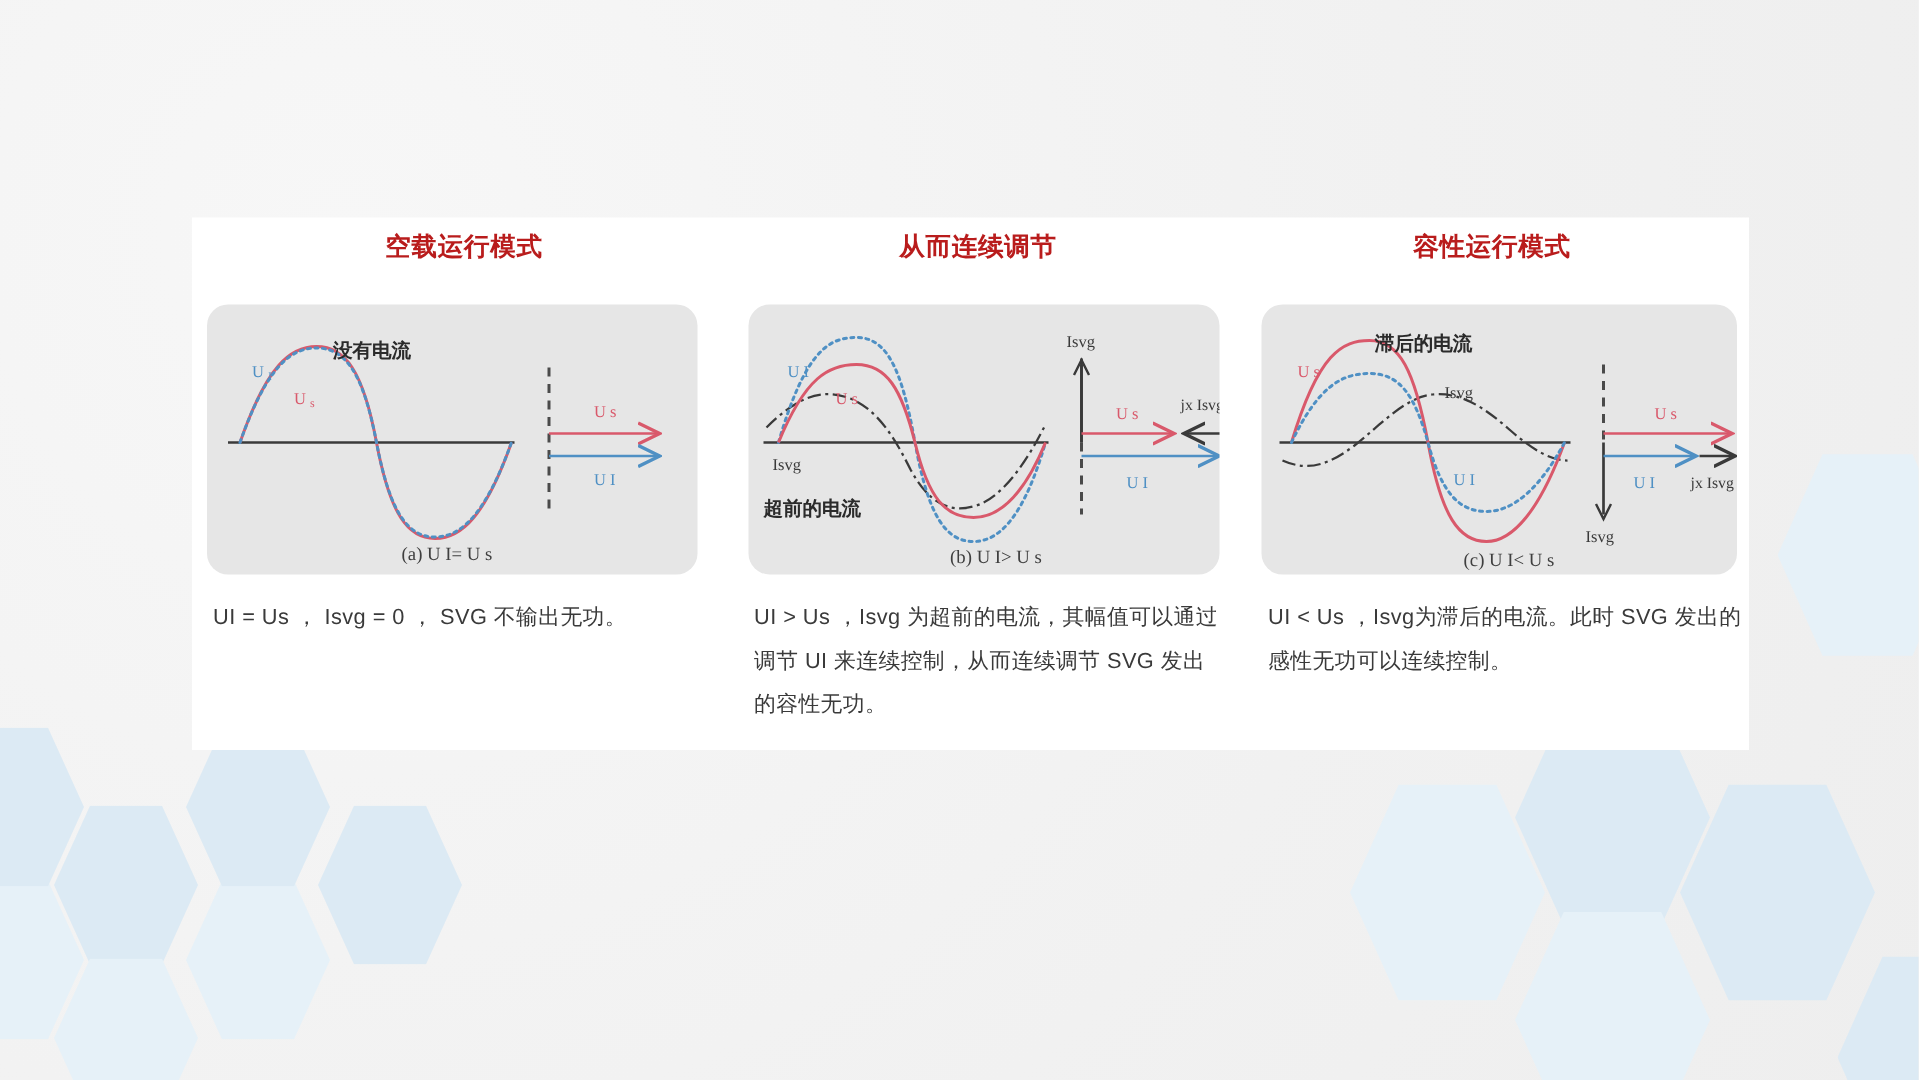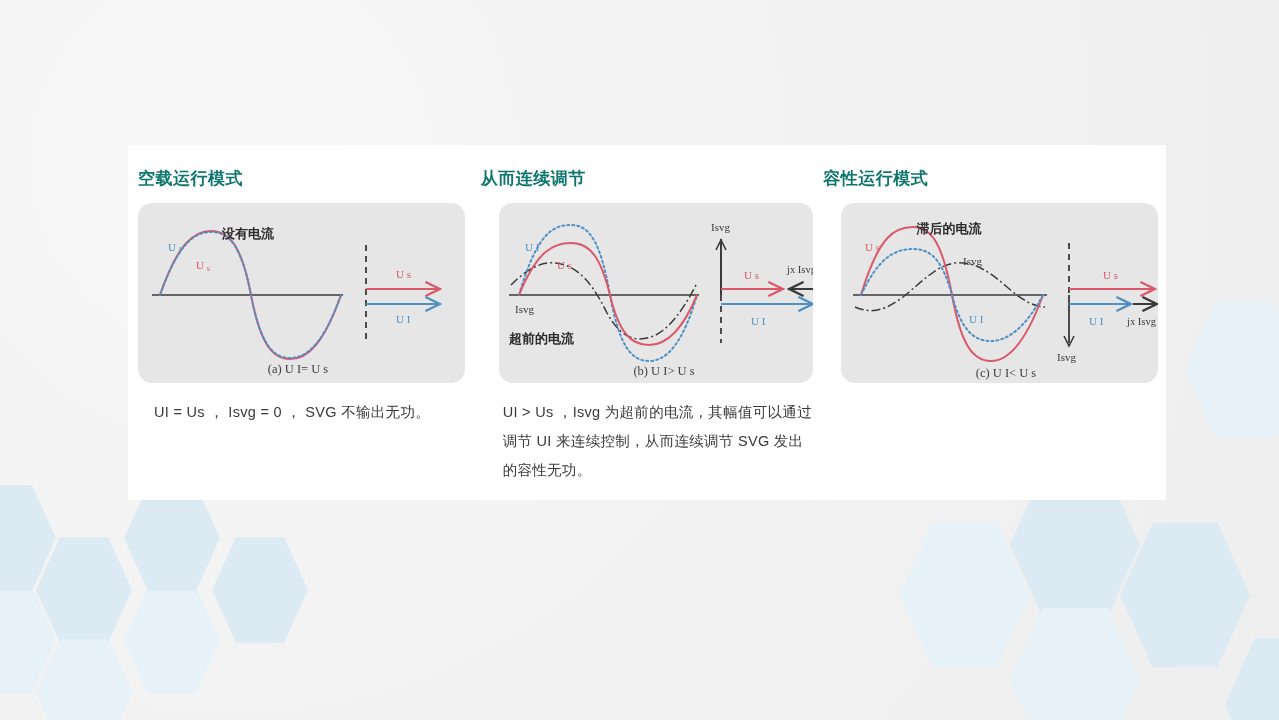--- a/index.html
+++ b/index.html
@@ -19,31 +19,31 @@
 
   #slide-card{
     position:absolute;left:128px;top:145px;width:1038px;height:355px;
     background:#ffffff;
   }
 
   .columns{display:flex;flex-direction:row;height:100%;}
   .col{flex:1 1 0;position:relative;}
   .col-1{padding-left:10px;}
   .heading{
-    font-size:17px;font-weight:bold;color:#0f766e;
-    letter-spacing:.5px;margin-top:22px;
+    text-align:center;font-size:17px;font-weight:bold;color:#b91c1c;
+    letter-spacing:.5px;margin-top:8px;
   }
   .diagram-box{
     position:absolute;left:10px;right:16px;top:58px;height:180px;
     background:#e6e6e6;border-radius:14px;overflow:hidden;
   }
   .col-2 .diagram-box{left:18px;right:10px;}
   .col-3 .diagram-box{left:18px;right:8px;}
   .caption{
-    position:absolute;left:26px;right:8px;top:253px;
+    position:absolute;left:14px;right:8px;top:253px;
     font-size:14.5px;color:#3a3a3a;line-height:2.0;
     letter-spacing:.3px;
   }
   .col-2 .caption{left:22px;right:10px;}
   .col-3 .caption{left:22px;right:4px;}
   svg{display:block;}
   .lbl{font-family:"Liberation Serif","DejaVu Serif",serif;}
   .cn{font-family:"Liberation Sans","DejaVu Sans",sans-serif;font-weight:bold;}
 </style>
 </head>
@@ -201,16 +201,17 @@
           <line x1="292" y1="101" x2="314" y2="101" stroke="#3a3a3a" stroke-width="1.8" marker-end="url(#ah-dark-c)"></line>
 
           <text class="lbl" x="262" y="76" font-size="11" fill="#d9596b">U s</text>
           <text class="lbl" x="248" y="122" font-size="11" fill="#4f90c4">U I</text>
           <text class="lbl" x="286" y="122" font-size="10.5" fill="#3a3a3a">jx Isvg</text>
 
           <text class="lbl" x="165" y="174" font-size="12.5" fill="#3f3f3f" text-anchor="middle">(c)  U I&lt; U s</text>
         </svg>
       </div>
 
+      <div class="caption">UI &lt;  Us ，Isvg为滞后的电流。此时 SVG 发出的感性无功可以连续控制。</div>
     </div>
 
   </div>
 </div>
 
 </body></html>

